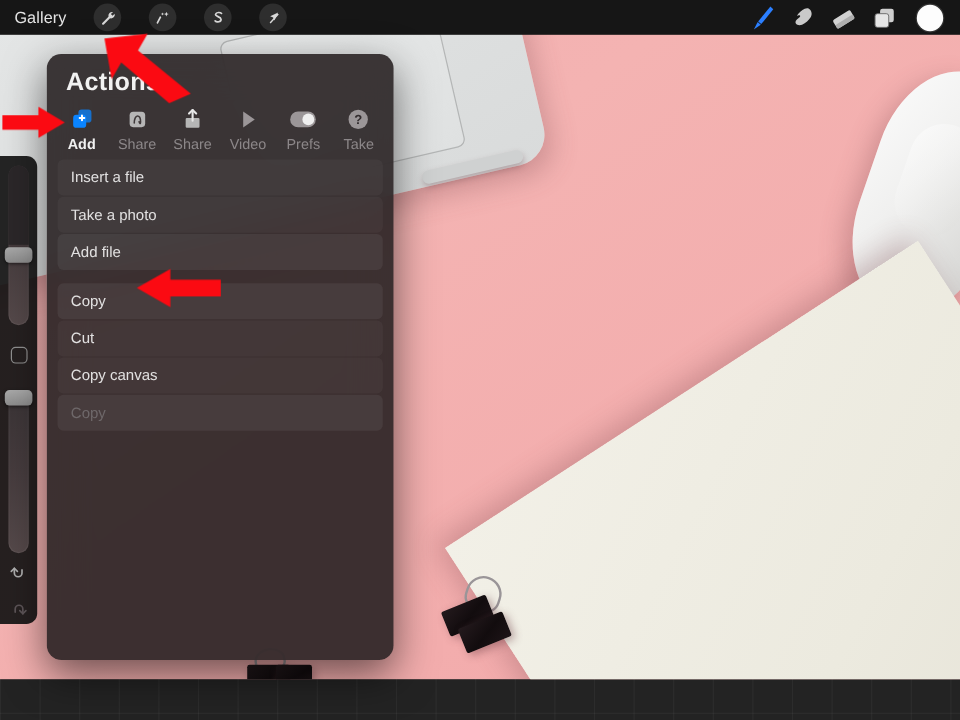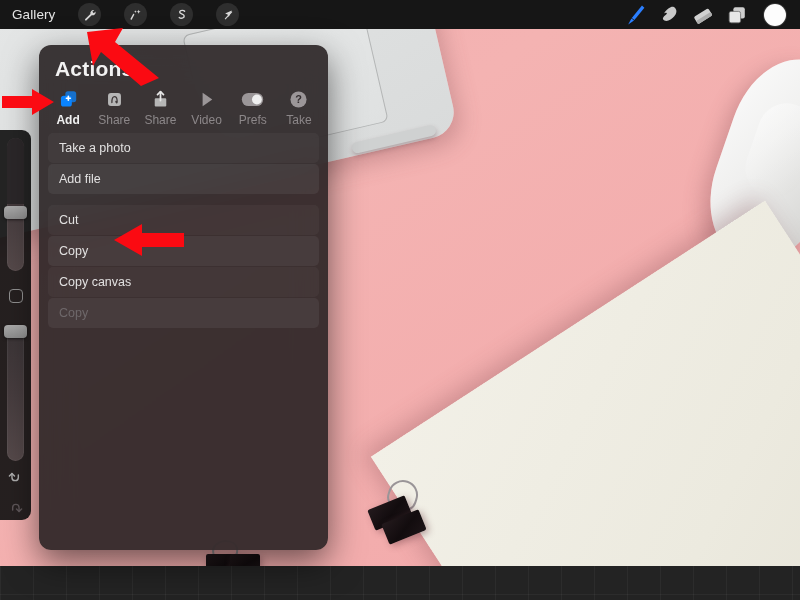--- a/index.html
+++ b/index.html
@@ -369,29 +369,30 @@
           <svg width="21" height="21" viewBox="0 0 24 24">
             <circle cx="12" cy="12" r="9.2" fill="#9b9698"></circle>
             <text x="12" y="16.4" font-family="Liberation Sans, sans-serif" font-size="12.5" font-weight="bold" fill="#332d2f" text-anchor="middle">?</text>
           </svg>
         </div>
         <div class="tab-label">Take</div>
       </div>
     </div>
 
     <div class="menu-group">
+      <div class="menu-item">Insert a file</div>
       <div class="menu-item">Take a photo</div>
       <div class="menu-item alt">Add file</div>
     </div>
 
     <div class="group-gap"></div>
 
     <div class="menu-group">
+      <div class="menu-item alt">Copy</div>
       <div class="menu-item">Cut</div>
-      <div class="menu-item alt">Copy</div>
       <div class="menu-item">Copy canvas</div>
       <div class="menu-item alt disabled">Copy</div>
     </div>
   </div>
 
   <div class="arrow" style="left:85px; top:26px; width:78px; height:62px;">
     <svg width="78" height="62" viewBox="0 0 78 62">
       <path d="M2 6 L38 2 L30 16 L74 52 L56 60 L16 26 L8 40 Z" fill="#fb0a12"></path>
     </svg>
   </div>

